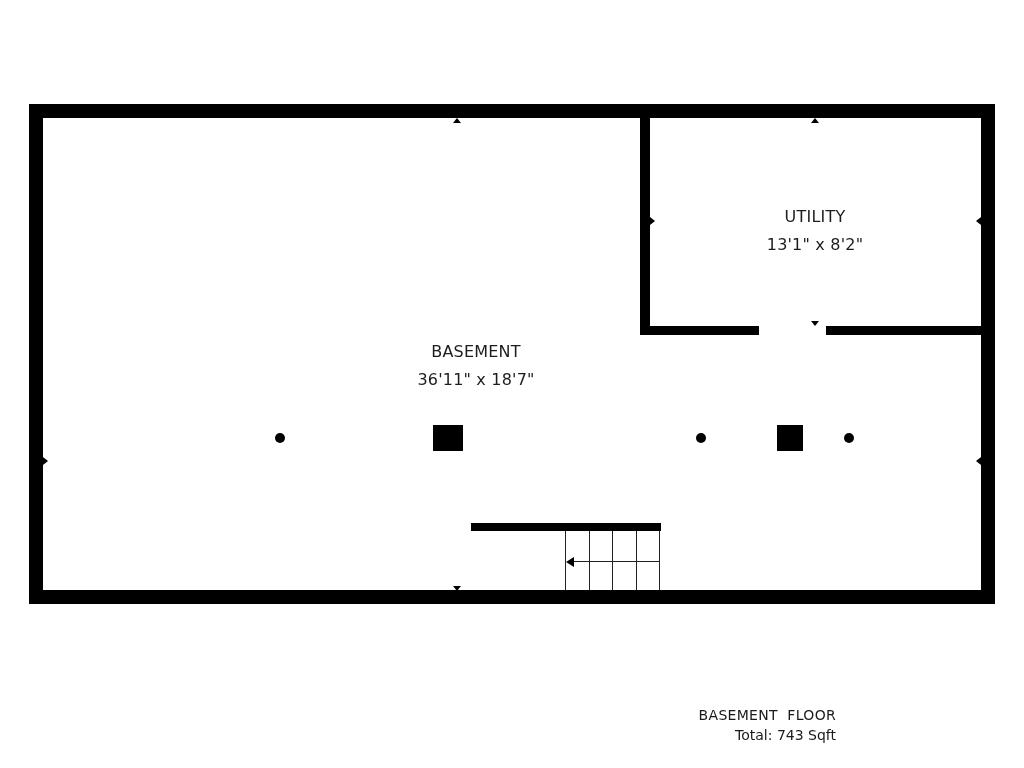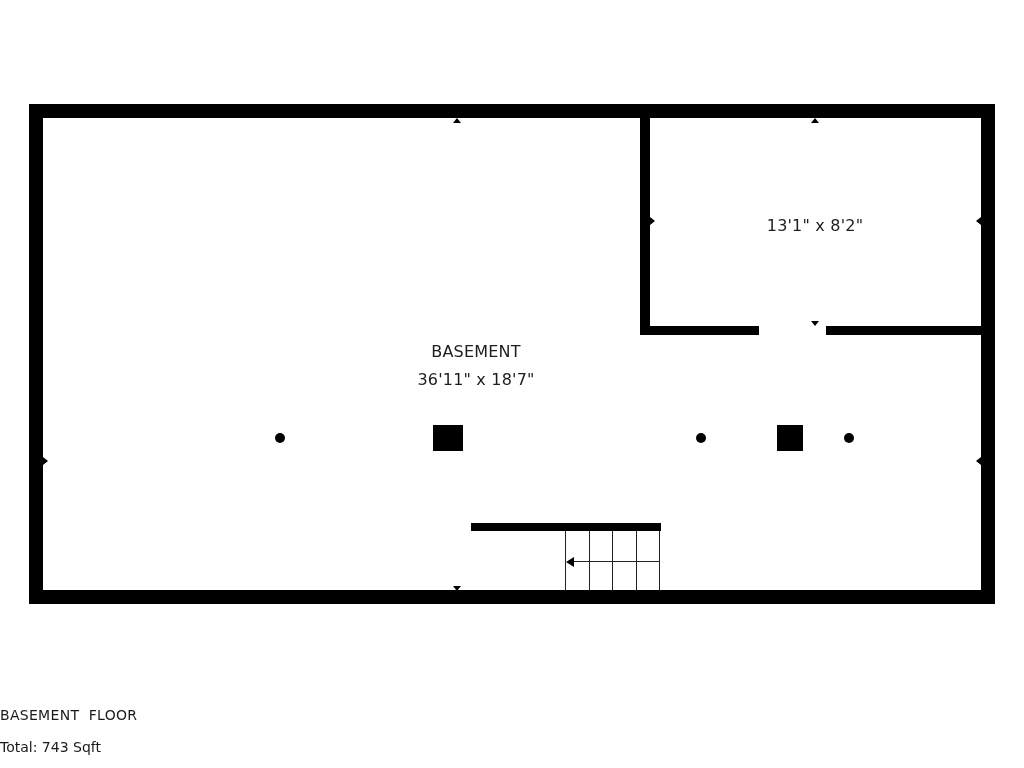--- a/index.html
+++ b/index.html
@@ -2,23 +2,23 @@
 <html><head>
   <meta charset="utf-8">
   <style>
     html, body { margin: 0; padding: 0; background: #ffffff; }
     body { width: 1024px; height: 768px; position: relative; overflow: hidden; font-family: "DejaVu Sans", sans-serif; color: #1a1a1a; }
     .plan { position: absolute; left: 0; top: 0; width: 1024px; height: 768px; }
     .wall { position: absolute; background: #000; }
     .label { position: absolute; text-align: center; font-family: "DejaVu Sans", sans-serif; color: #1d1d1d; }
     .room-name { font-size: 16px; letter-spacing: 0.2px; }
     .room-dim { font-size: 16px; margin-top: 9px; letter-spacing: 0.2px; }
-    .footer { position: absolute; left: 0; width: 836px; text-align: left; }
+    .footer { position: absolute; left: 0; width: 836px; text-align: right; }
     .footer .t1 { font-size: 14px; letter-spacing: 0.3px; }
-    .footer .t2 { font-size: 14px; margin-top: 16px; }
+    .footer .t2 { font-size: 14px; margin-top: 4px; }
     .dot { position: absolute; width: 10px; height: 10px; border-radius: 50%; background: #000; }
     .col { position: absolute; width: 30px; height: 26px; background: #000; }
     .marker { position: absolute; width: 0; height: 0; }
     .m-down { border-left: 4px solid transparent; border-right: 4px solid transparent; border-top: 5px solid #000; }
     .m-up { border-left: 4px solid transparent; border-right: 4px solid transparent; border-bottom: 5px solid #000; }
     .m-left { border-top: 4px solid transparent; border-bottom: 4px solid transparent; border-right: 5px solid #000; }
     .m-right { border-top: 4px solid transparent; border-bottom: 4px solid transparent; border-left: 5px solid #000; }
     .stair-line { position: absolute; background: #222; }
   </style>
 </head>
@@ -59,20 +59,21 @@
     <div class="stair-line" style="left:659px; top:531px; width:1px; height:59px;"></div>
     <div class="stair-line" style="left:570px; top:561px; width:90px; height:1px;"></div>
     <div class="marker m-left" style="left:566px; top:557px; border-top-width:5px; border-bottom-width:5px; border-right-width:8px;"></div>
   </div>
 
   <div class="label" style="left:376px; top:342px; width:200px;">
     <div class="room-name">BASEMENT</div>
     <div class="room-dim">36'11" x 18'7"</div>
   </div>
   <div class="label" style="left:715px; top:207px; width:200px;">
+    <div class="room-name">UTILITY</div>
     <div class="room-dim">13'1" x 8'2"</div>
   </div>
 
   <div class="footer" style="top:707px;">
     <div class="t1" style="white-space:pre;">BASEMENT  FLOOR</div>
     <div class="t2">Total: 743 Sqft</div>
   </div>
 </div>
 
 </body></html>

